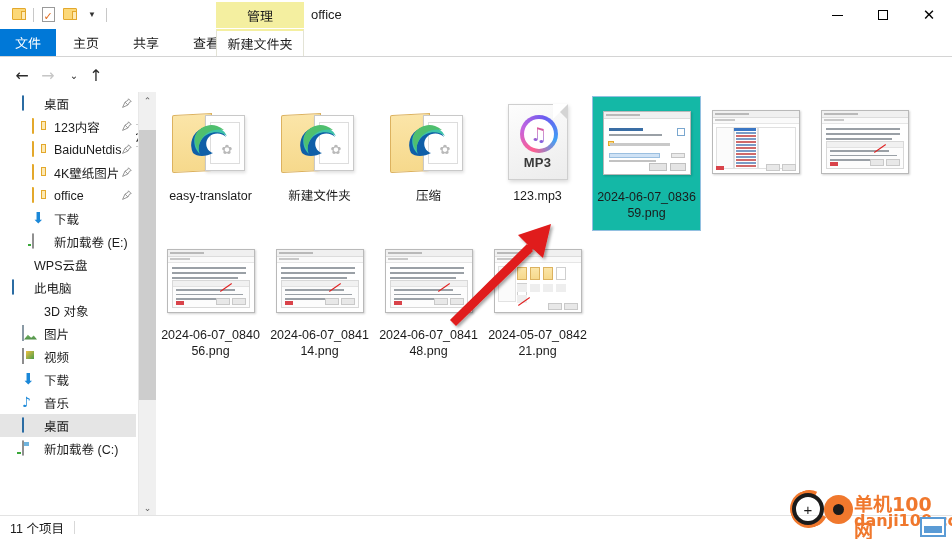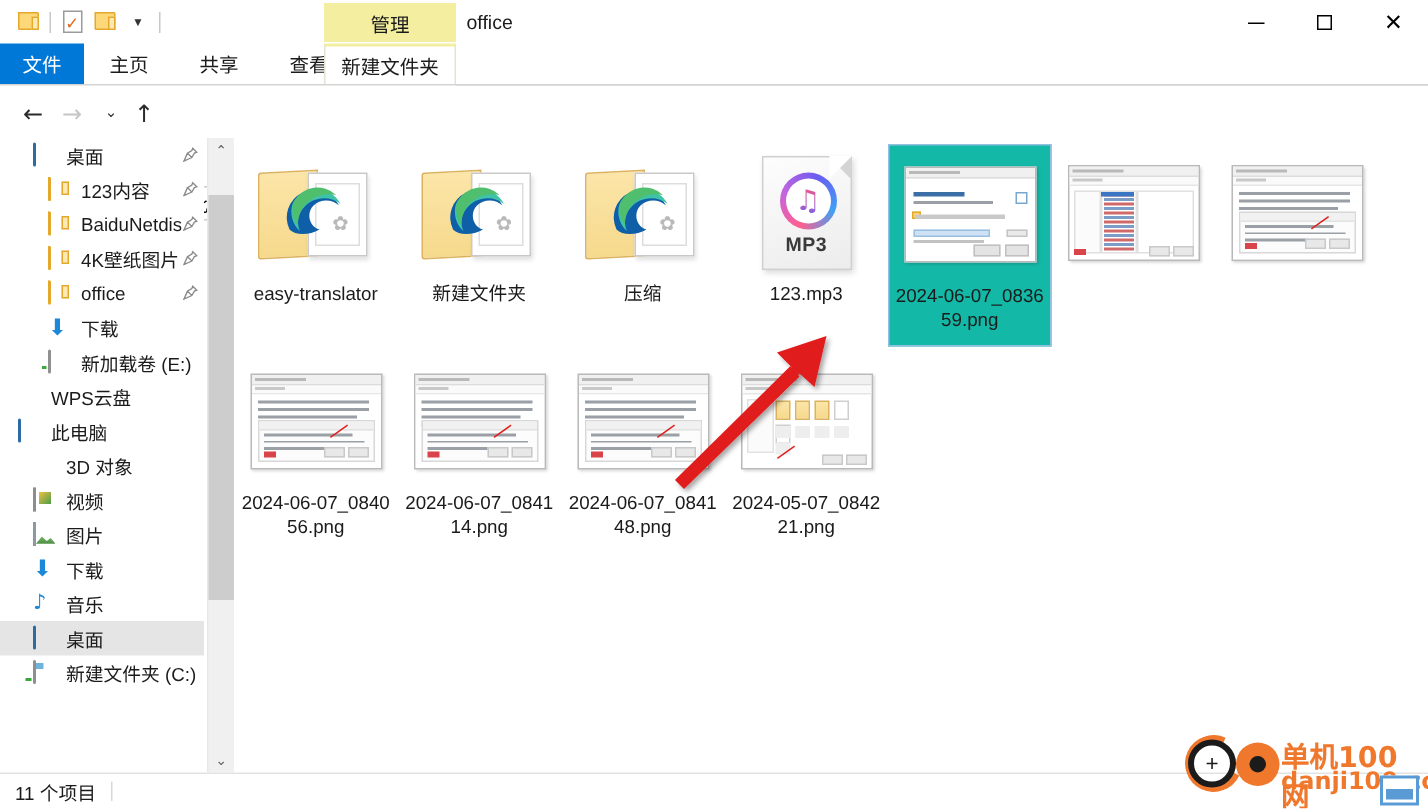--- a/index.html
+++ b/index.html
@@ -1090,42 +1090,42 @@
       </div>
       <div class="nav-item lvl0">
         <span class="ico"><span class="ic-monitor"></span></span>
         <span class="lbl">此电脑</span>
       </div>
       <div class="nav-item lvl1">
         <span class="ico"><span class="ic-3d"></span></span>
         <span class="lbl">3D 对象</span>
       </div>
       <div class="nav-item lvl1">
+        <span class="ico"><span class="ic-pic"></span></span>
+        <span class="lbl">图片</span>
+      </div>
+      <div class="nav-item lvl1">
         <span class="ico"><span class="ic-video"></span></span>
         <span class="lbl">视频</span>
-      </div>
-      <div class="nav-item lvl1">
-        <span class="ico"><span class="ic-pic"></span></span>
-        <span class="lbl">图片</span>
       </div>
       <div class="nav-item lvl1">
         <span class="ico"><span class="ic-dl">⬇</span></span>
         <span class="lbl">下载</span>
       </div>
       <div class="nav-item lvl1">
         <span class="ico"><span class="ic-music">♪</span></span>
         <span class="lbl">音乐</span>
       </div>
       <div class="nav-item lvl1 selected">
         <span class="ico"><span class="ic-monitor"></span></span>
         <span class="lbl">桌面</span>
       </div>
       <div class="nav-item lvl1">
         <span class="ico"><span class="ic-localdisk"></span></span>
-        <span class="lbl">新建文件夹 (C:)</span>
+        <span class="lbl">新加载卷 (C:)</span>
       </div>
     </div>
 
   <div class="sb-scroll">
     <div class="sb-arrow up">⌃</div>
     <div class="sb-thumb"></div>
     <div class="sb-arrow down">⌄</div>
   </div>
 
   <div class="content">

